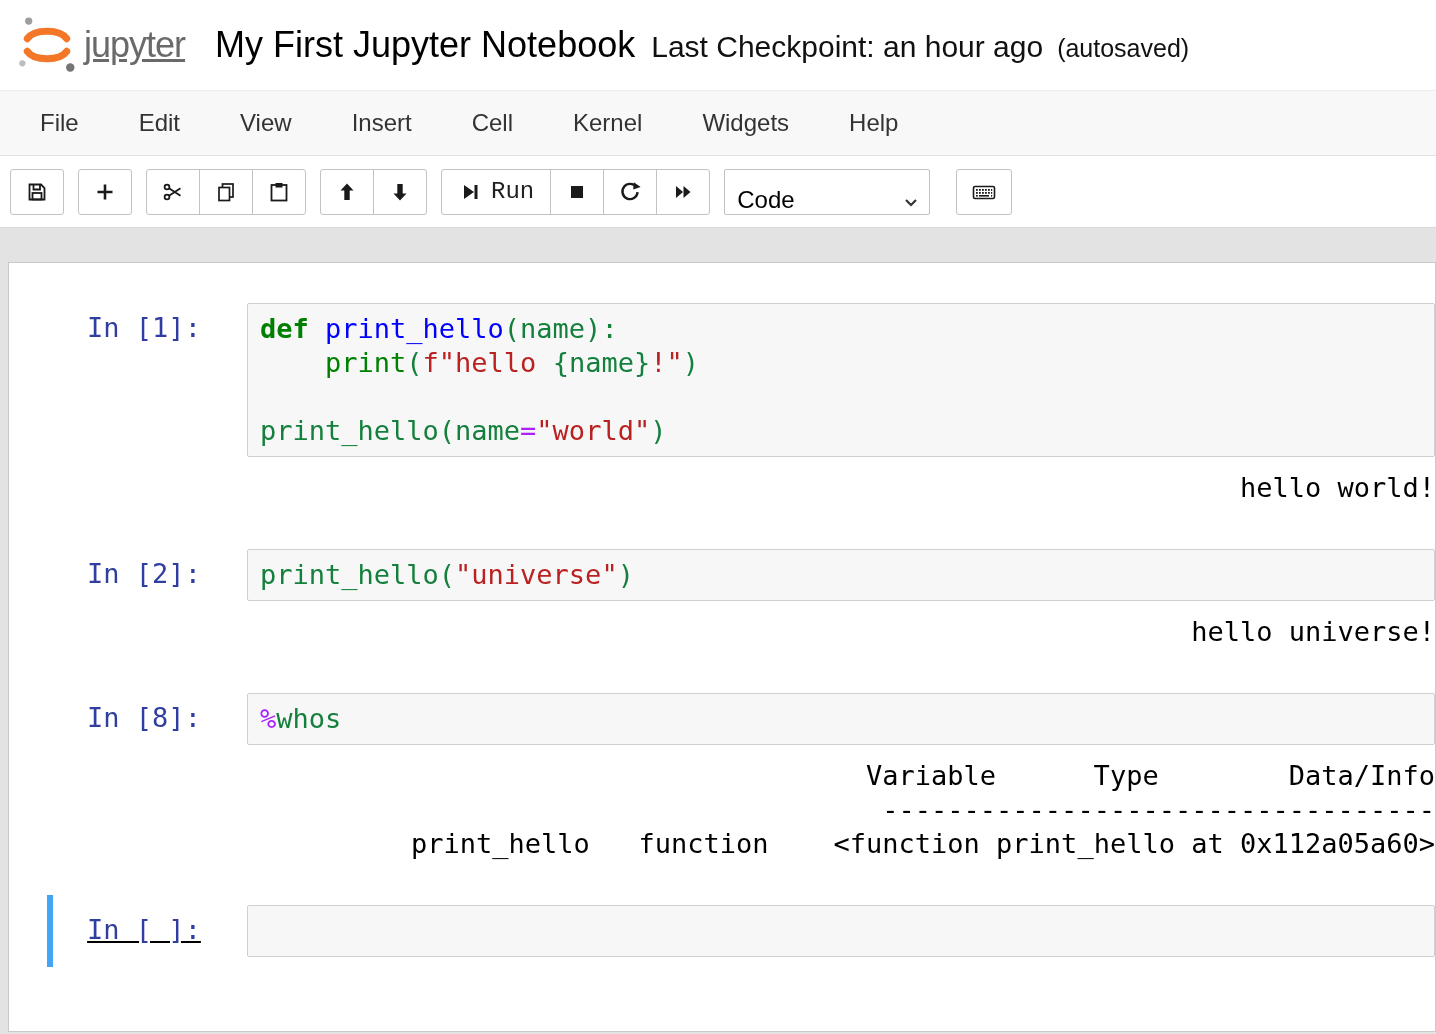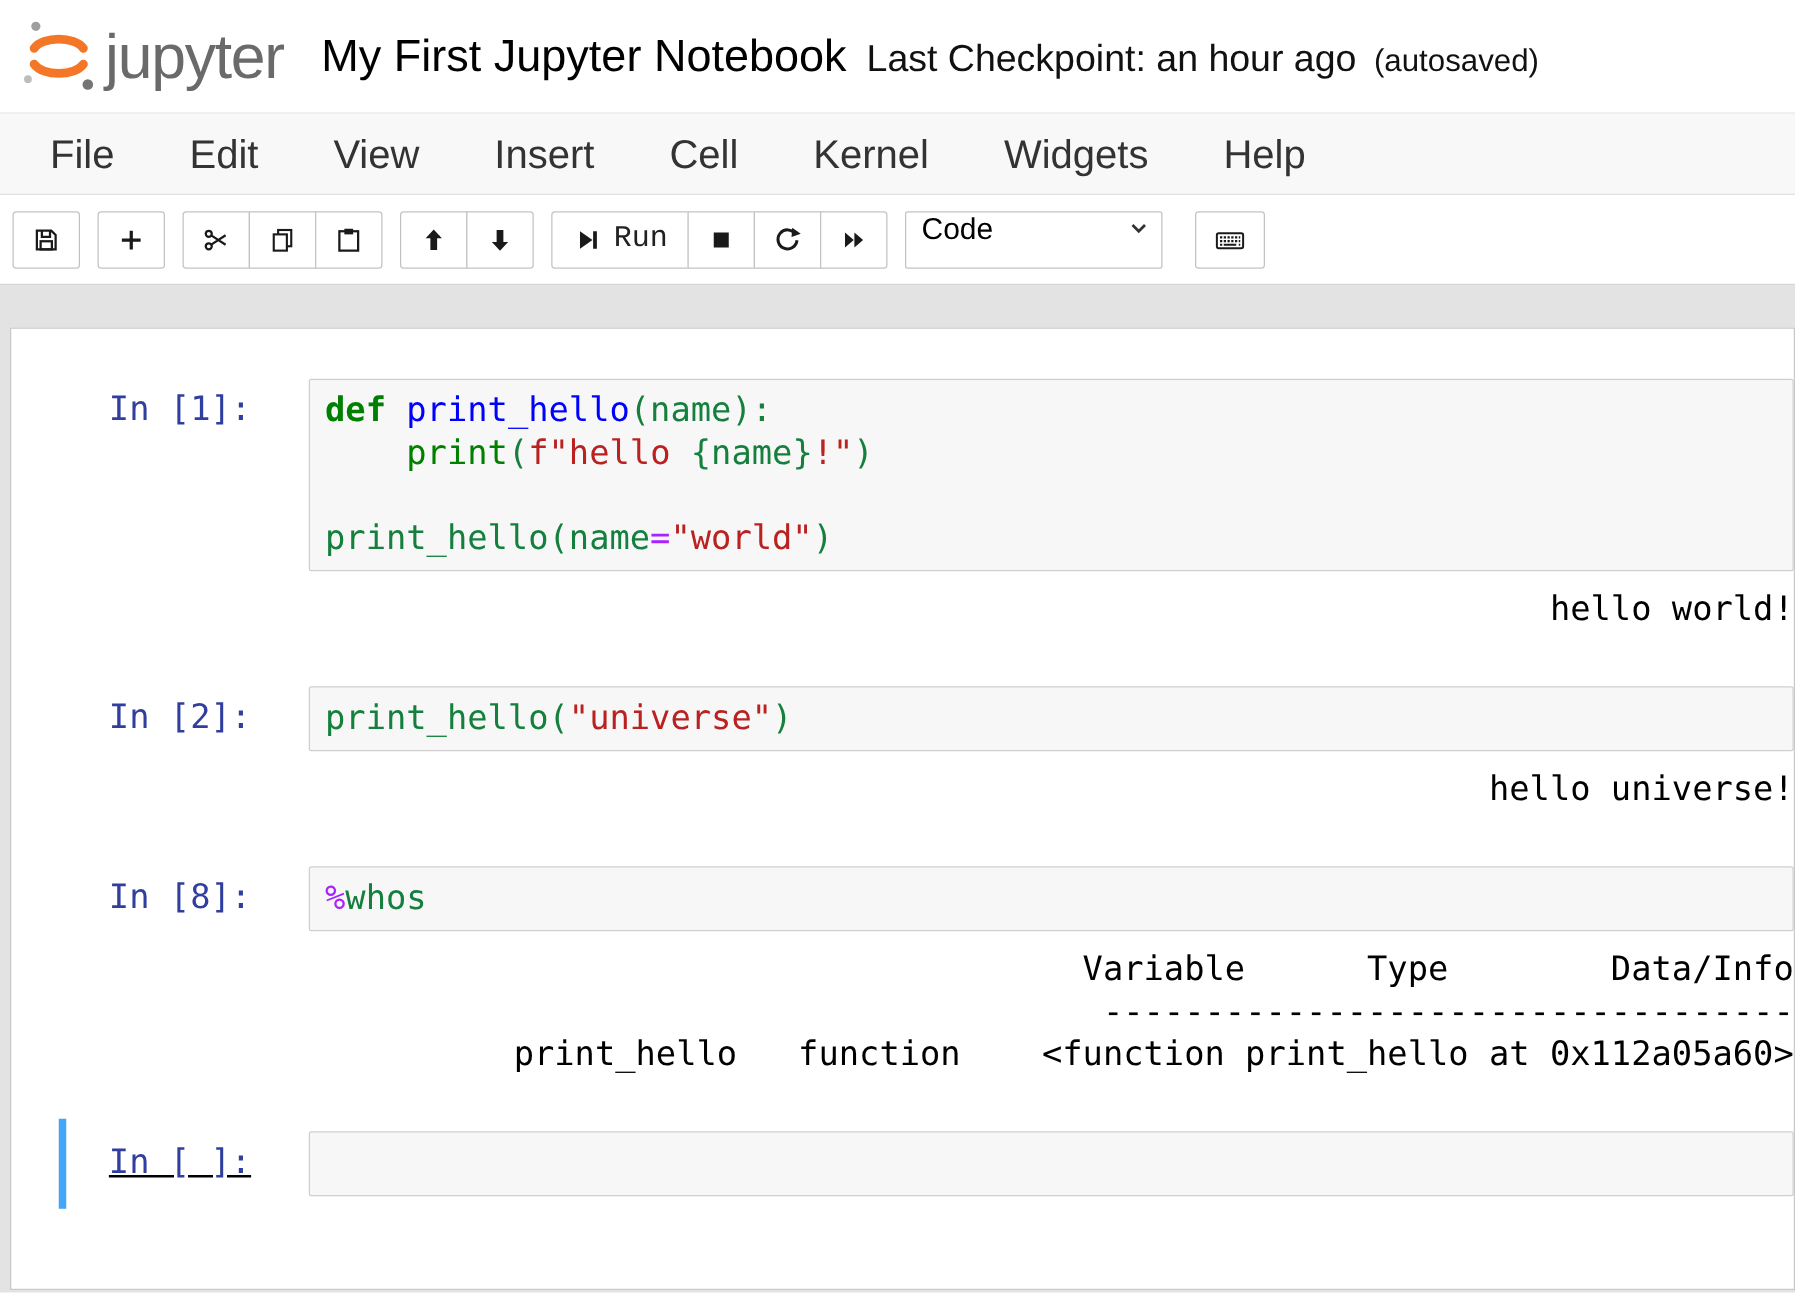--- a/index.html
+++ b/index.html
@@ -8,50 +8,50 @@
   }
   *{box-sizing:border-box;}
   html,body{margin:0;padding:0;}
   body{
     width:1436px;height:1034px;overflow:hidden;background:#e3e3e3;
     font-family:"Liberation Sans",sans-serif;color:#000;
   }
   
   #header{height:90px;background:#fff;display:flex;align-items:center;padding-left:16px;}
   .logo{display:flex;align-items:center;cursor:pointer;}
-  .logo-text{font-size:50px;color:#6a6a6a;margin-left:6px;letter-spacing:-1px;}
+  .logo-text{font-size:36px;color:#6a6a6a;margin-left:6px;letter-spacing:-1px;text-decoration:underline;}
   .title-group{display:flex;align-items:baseline;margin-left:30px;}
   .nb-title{font-size:36px;font-weight:400;color:#000;cursor:pointer;}
   .checkpoint{font-size:30px;color:#111;margin-left:16px;}
   .autosave{font-size:25px;color:#111;margin-left:14px;}
   
   #menubar{
     height:66px;background:#f8f8f8;border-top:1px solid #ececec;border-bottom:1px solid #e0e0e0;
     display:flex;align-items:center;padding-left:10px;
   }
-  .menu-item{font-size:32px;color:#333;padding:0 30px;cursor:pointer;}
+  .menu-item{font-size:24px;color:#333;padding:0 30px;cursor:pointer;}
   
   #toolbar{
     height:72px;background:#fff;border-bottom:1px solid #d8d8d8;
     display:flex;align-items:center;padding-left:10px;
   }
   .btn-group{display:flex;margin-right:14px;font-family:Liberation Mono, monospace;}
   .tb-btn{
     height:46px;min-width:54px;background:#fff;border:1px solid #c3c3c3;border-radius:3px;
     display:flex;align-items:center;justify-content:center;cursor:pointer;padding:0 12px;
   }
   .btn-group .tb-btn + .tb-btn{margin-left:-1px;}
   .btn-group.joined .tb-btn{border-radius:0;}
   .btn-group.joined .tb-btn:first-child{border-radius:3px 0 0 3px;}
   .btn-group.joined .tb-btn:last-child{border-radius:0 3px 3px 0;}
   .run-btn{padding:0 16px;font-size:24px;color:#212121;}
   .run-btn svg{margin-right:9px;}
   .cell-type-select{
     height:46px;width:206px;border:1px solid #c3c3c3;border-radius:2px;background:#fff;
-    display:flex;align-items:flex-start;justify-content:space-between;
+    display:flex;align-items:flex-end;justify-content:space-between;
     padding:0 6px 0 12px;font-size:24px;color:#000;margin-right:26px;cursor:pointer;
   }
   
   #main{height:806px;padding:34px 0 0 8px;}
   #notebook{background:#fff;border:1px solid #c9c9c9;min-height:746px;padding:30px 0 40px 0;}
   .cell{display:flex;flex-direction:column;padding:10px 0;margin:0 0 24px 38px;border-left:6px solid transparent;}
   .cell.selected{border-left-color:var(--c-selected,#42A5F5);text-decoration:underline;}
   .row{display:flex;}
   .prompt{
     width:194px;flex:0 0 194px;text-align:center;padding:9px 12px 0 0;

